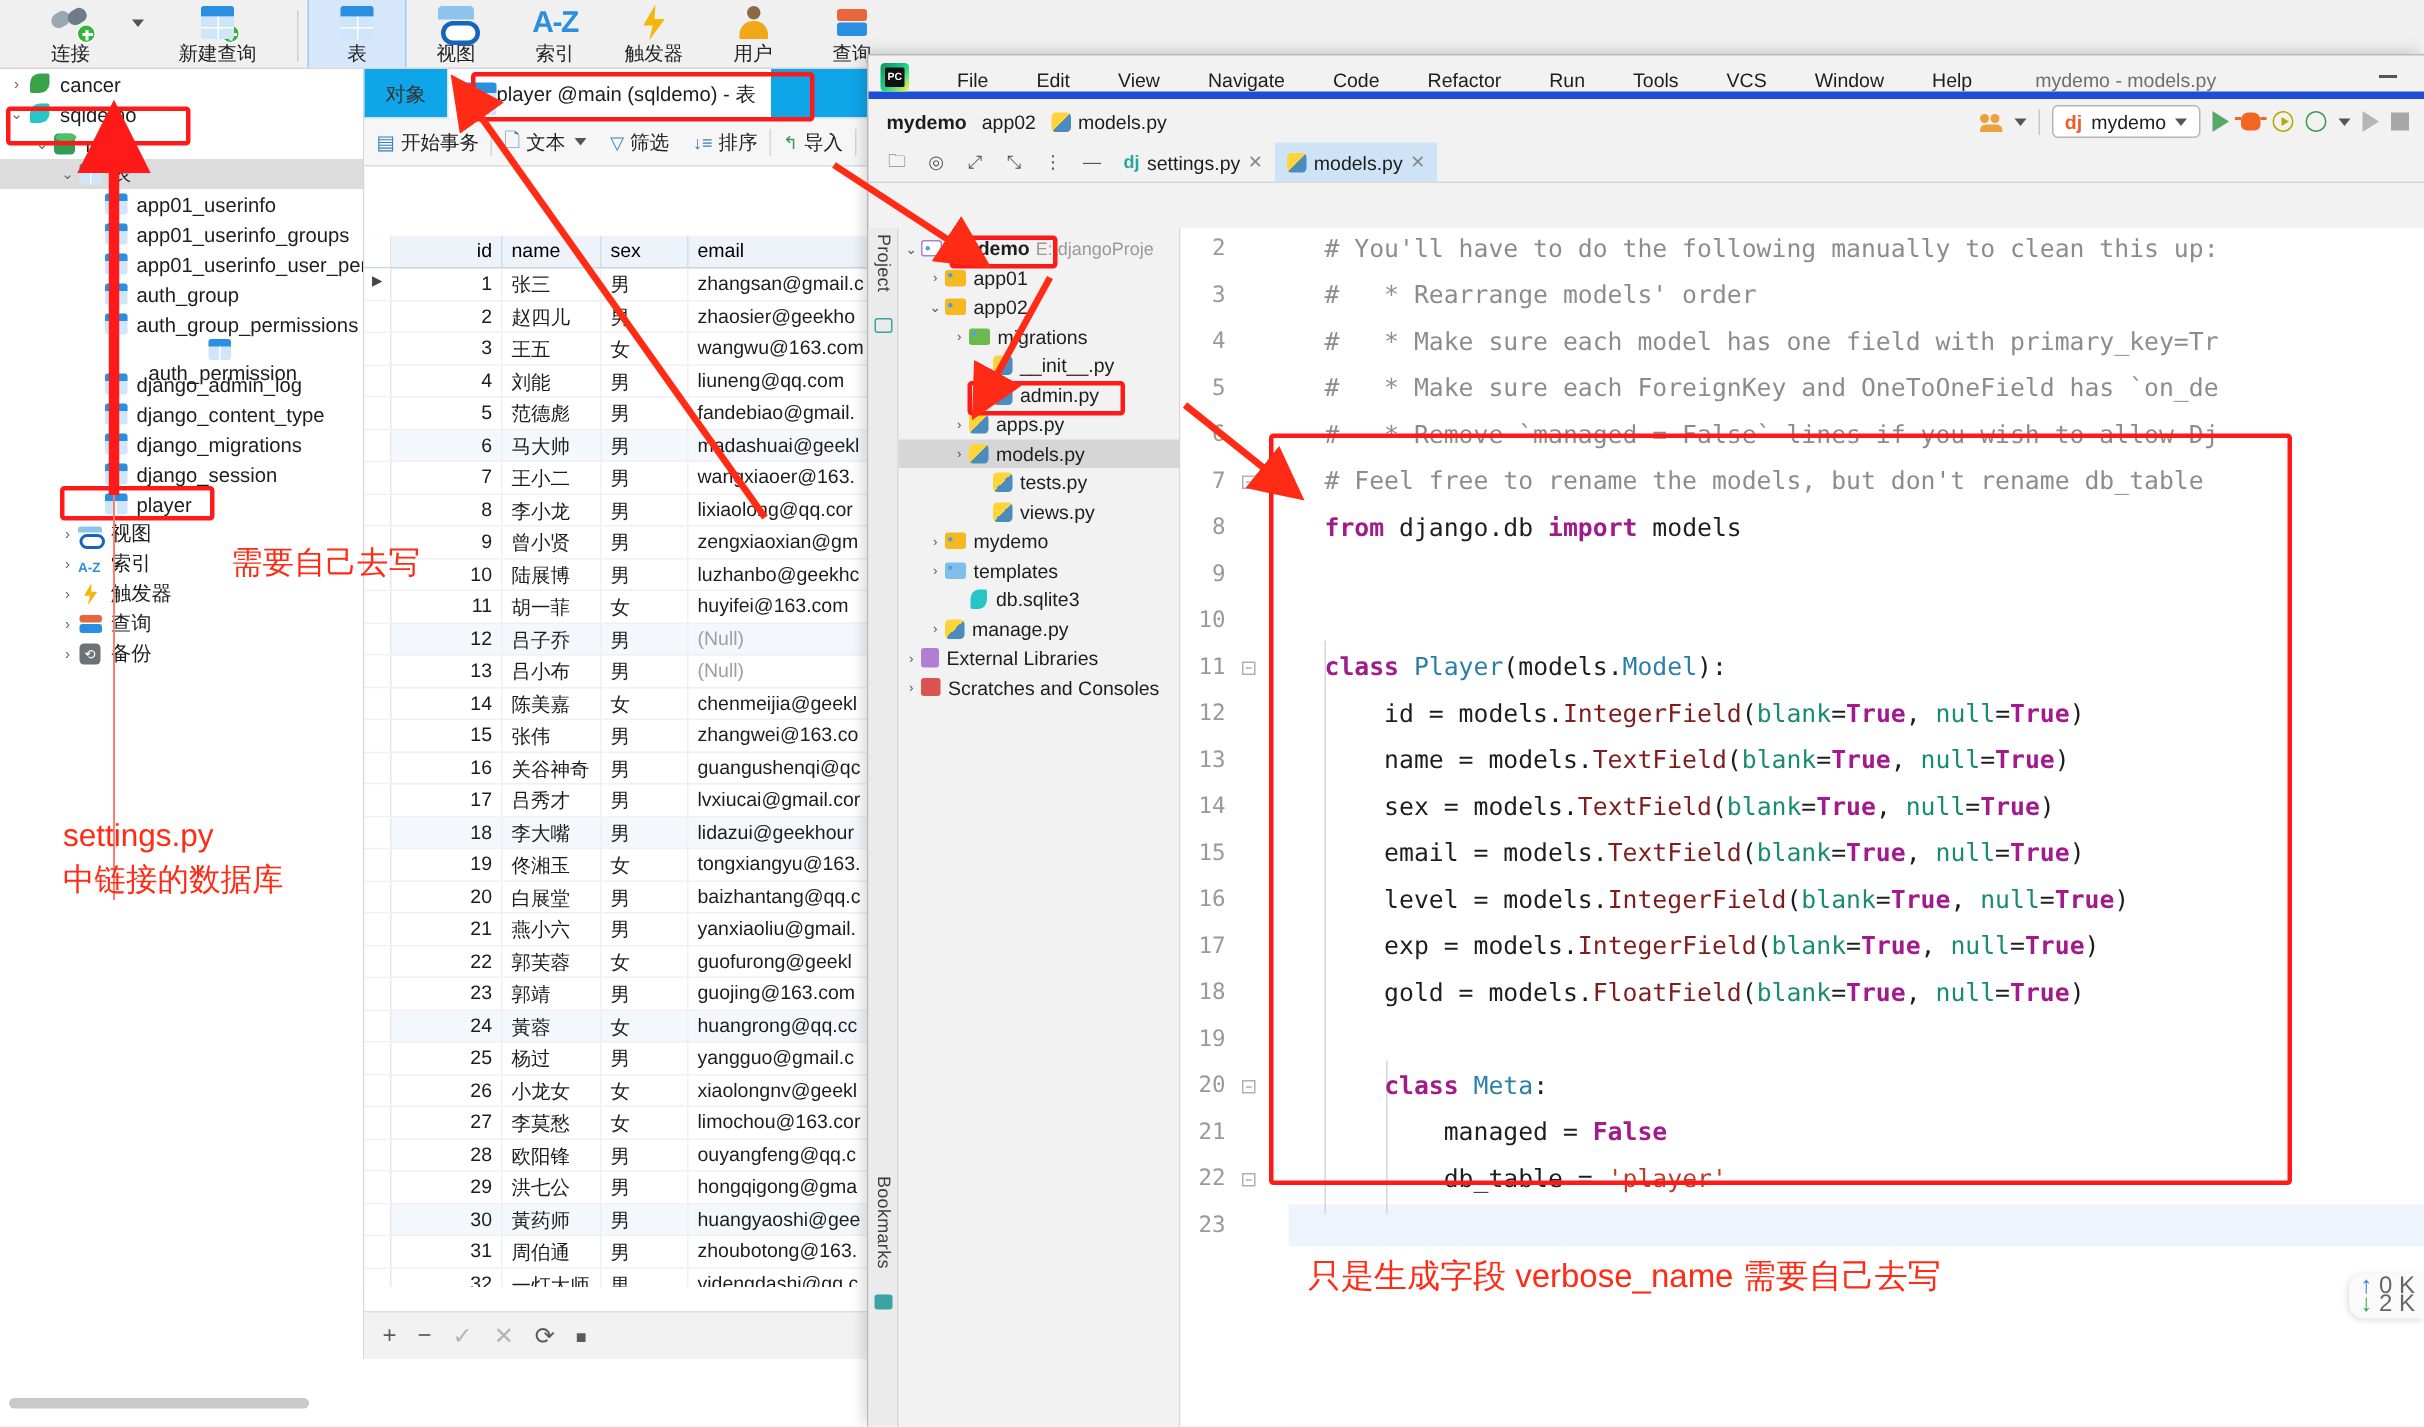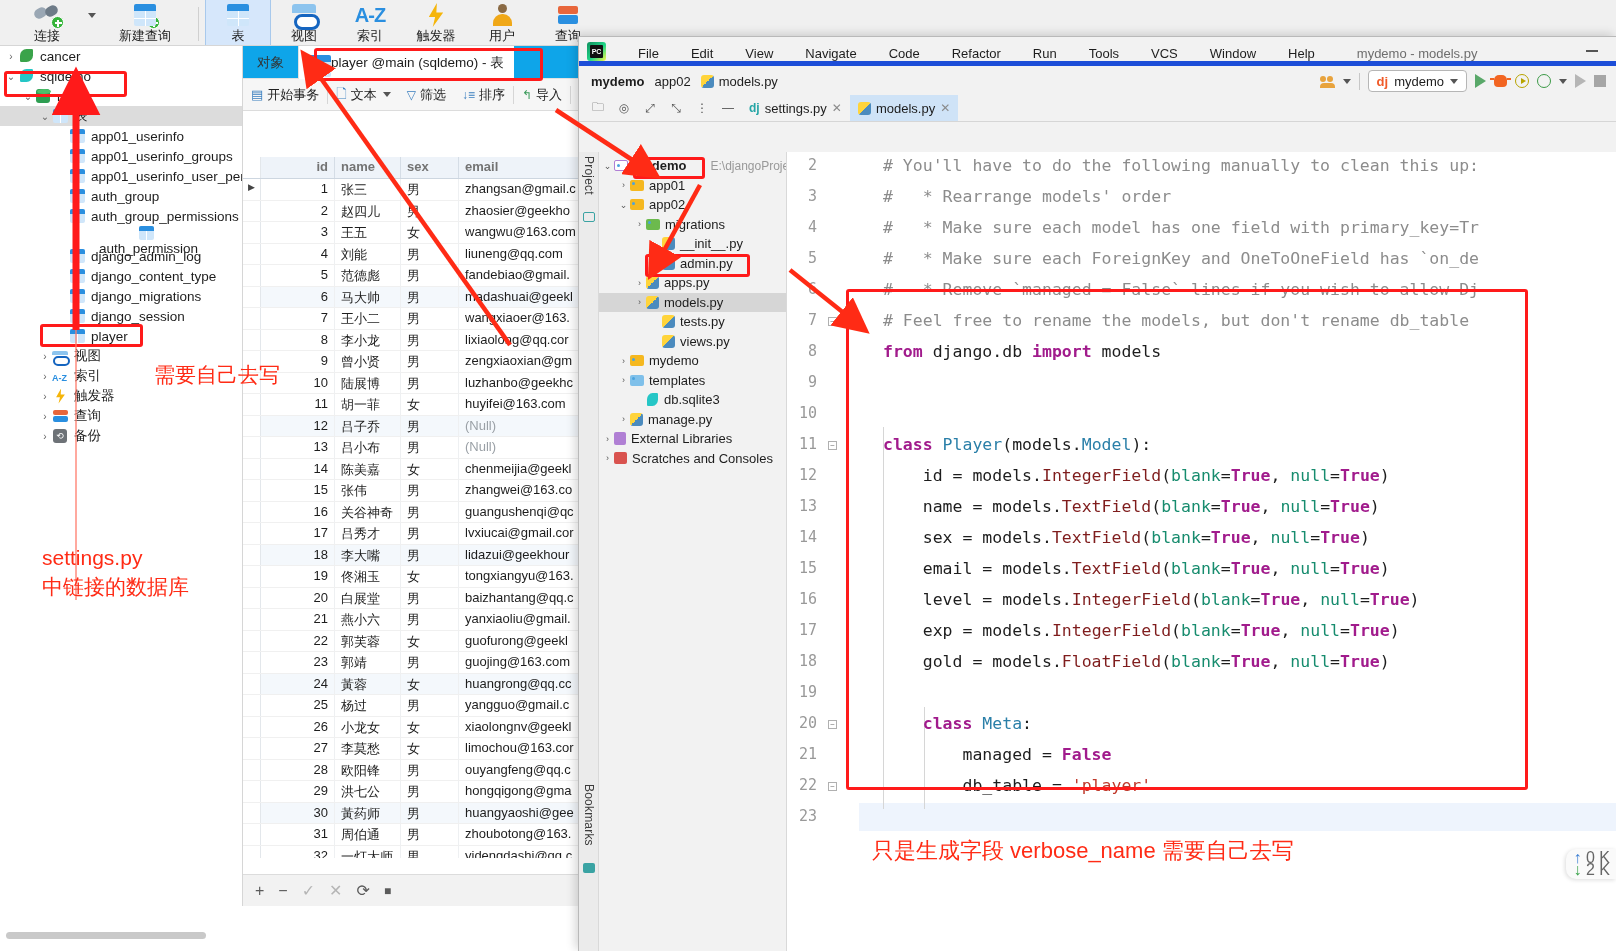--- a/index.html
+++ b/index.html
@@ -88,21 +88,21 @@
   .nv-main { position:absolute; left:243px; top:46px; width:342px; height:860px; background:#fff; }
   .nv-objbar { height:33px; display:flex; align-items:flex-start; border-bottom:1px solid #e2e2e2; background:#0ea5e9; }
   .nv-objtab { padding:0 14px; font-size:13.5px; color:#333; height:33px; line-height:33px; }
   .nv-tabact { display:flex;align-items:center;gap:6px; padding:0 10px; height:33px; background:#fff; border-left:1px solid #e2e2e2; font-size:13.5px;}
   .nv-act { height:32px; display:flex; align-items:center; border-bottom:1px solid #dcdcdc; background:#f6f6f6; font-size:13px; }
   .nv-actbtn { display:flex;align-items:center;gap:4px;padding:0 8px;height:32px;color:#222; }
   .nv-actsep { width:1px;height:18px;background:#d6d6d6; }
 
   .grid { position:absolute; left:0; top:111px; right:0; bottom:48px; overflow:hidden; }
   .g-head { display:flex; height:22px; background:#eef3f9; border-bottom:1px solid #cdd6e0; font-size:13px; }
-  .g-head div { padding:2px 6px; border-right:1px solid #d5dde6; color:#737373;font-weight:bold; }
+  .g-head div { padding:2px 6px; border-right:1px solid #d5dde6; color:#000000; }
   .g-row { display:flex; height:21.5px; font-size:13px; border-bottom:1px solid #f0f0f0; }
   .g-row.alt { background:#f4f8fc; }
   .g-row div { padding:2px 6px; border-right:1px solid #eef0f2; overflow:hidden; white-space:nowrap; }
   .c-mark { width:18px; flex:none; border-right:1px solid #e3e7eb !important; background:#fff; color:#444; font-size:9px; text-align:center; padding:3px 0 !important;}
   .c-id { width:74px; flex:none; text-align:right; }
   .c-name { width:66px; flex:none; }
   .c-sex { width:58px; flex:none; }
   .c-email { flex:1; }
   .null { color:#9aa0a6; }
   .nv-bottombar { position:absolute; left:0; bottom:0; height:32px; width:342px; background:#f2f2f2; border-top:1px solid #dcdcdc;
@@ -163,21 +163,21 @@
   .fldr { width:14px;height:11px;background:#f5b820;border-radius:2px;position:relative;margin-right:5px;flex:none;}
   .fldr::before{content:"";position:absolute;left:2px;top:2.5px;width:3px;height:3px;border-radius:50%;background:#4aa3df;}
   .fldr.green{background:#6cba4d;}
   .fldr.blue{background:#7fc0ea;}
   .fldr.purple{background:#cfa8e8;background:#fff;border:1.6px solid #b07fd4;}
   .pyf { width:13px;height:13px;border-radius:3px;margin-right:5px;flex:none;
     background:linear-gradient(135deg,#ffd43b 50%,#4b8bbe 50%);}
   .leafi{width:11px;height:13px;margin-right:6px;margin-left:1px;flex:none;background:#25c6c6;border-radius:50% 10% 50% 10%;}
   .libi{width:12px;height:13px;margin-right:5px;flex:none;background:#b07fd4;border-radius:2px;}
   .schi{width:13px;height:12px;margin-right:5px;flex:none;background:#d9534f;border-radius:2px;}
-  .pt-path { color:#999; font-size:12px; margin-left:24px; }
+  .pt-path { color:#999; font-size:12px; margin-left:4px; }
 
   .pc-editor { flex:1; background:#ffffff; position:relative; overflow:hidden; }
   .gutter { position:absolute; left:0; top:0; width:72px; height:100%; background:#fff; }
   .lnum { position:absolute; right:42px; color:#999; font-family:"DejaVu Sans Mono", monospace; font-size:15px; }
   .fold { position:absolute; right:22px; width:9px; height:9px; border:1px solid #b0b0b0; color:#777;
     font-size:8px; line-height:7px; text-align:center; background:#fff; }
   .code { position:absolute; left:96px; top:0; right:0; font-family:"DejaVu Sans Mono", monospace;
     font-size:16.5px; white-space:pre; }
   .cl { position:absolute; left:0; }
   .cmt { color:#8c8c8c; }

